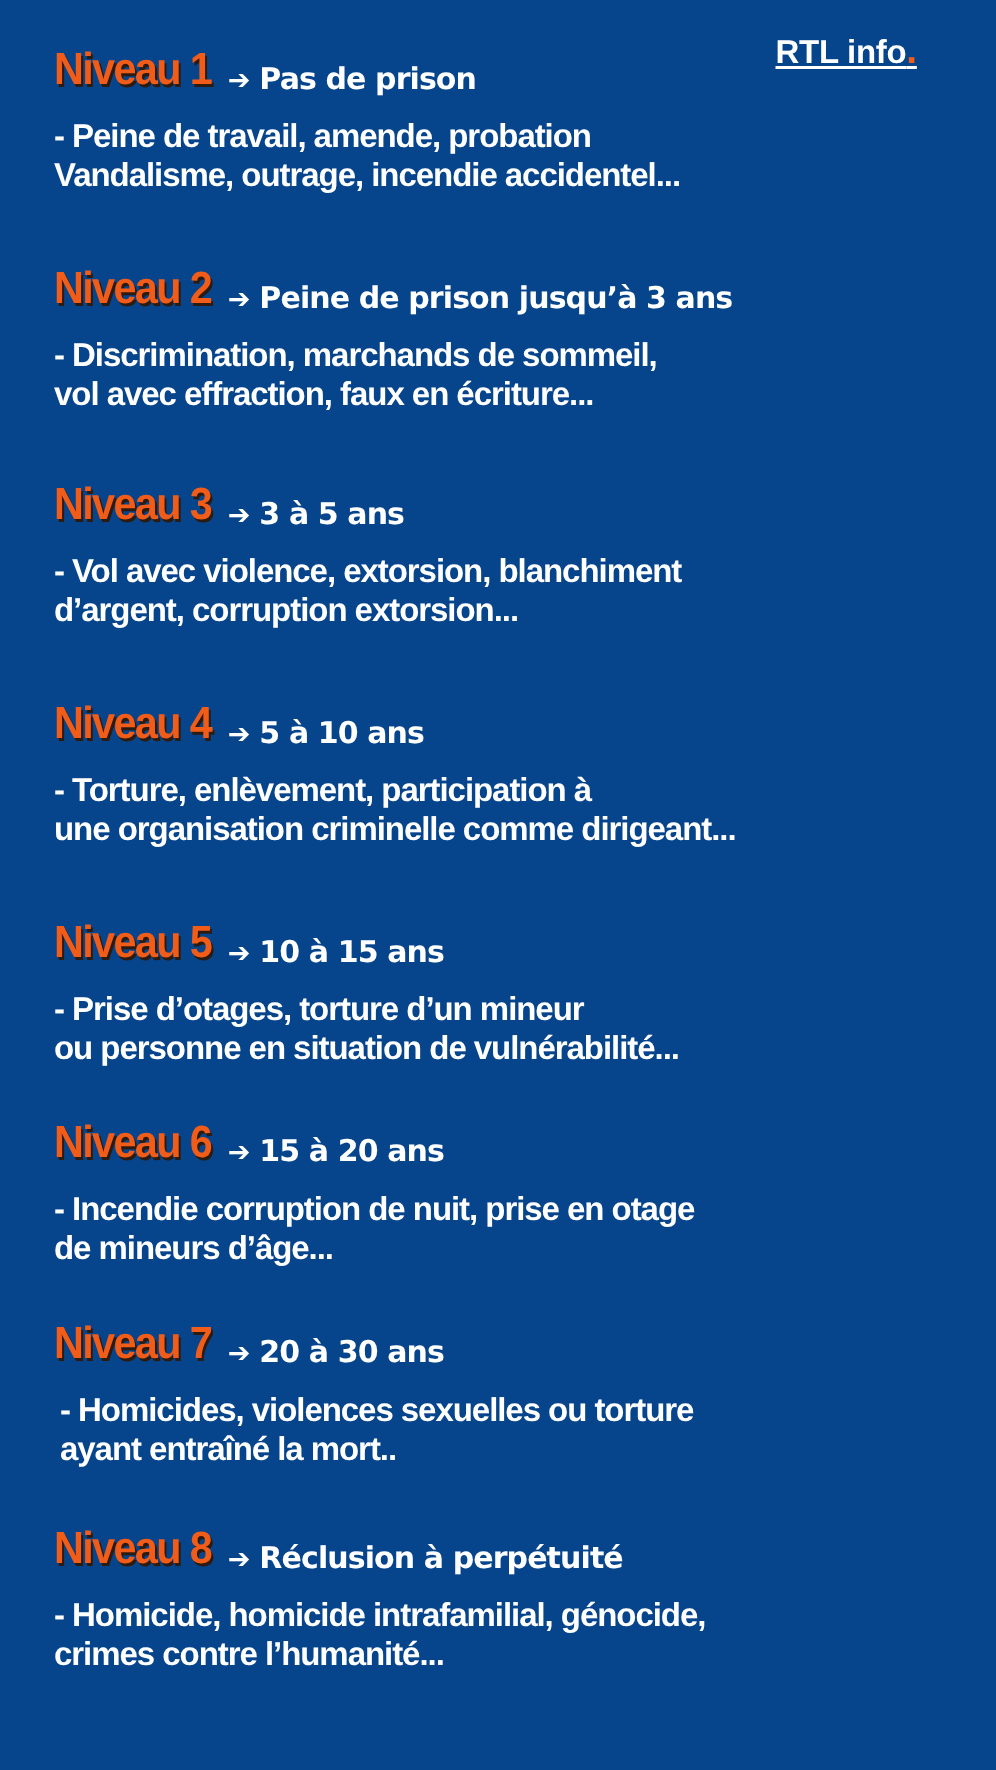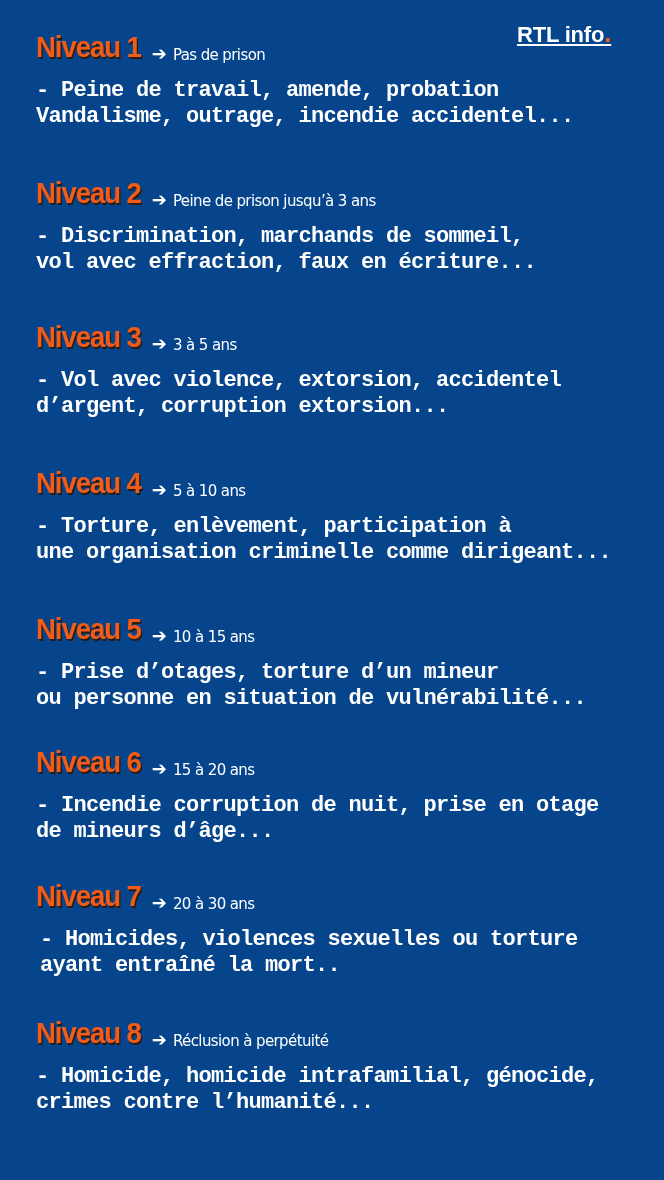--- a/index.html
+++ b/index.html
@@ -25,25 +25,25 @@
     font-family: "Liberation Sans", sans-serif;
     font-weight: bold; font-size: 30px; color: #f25c19;
     letter-spacing: -1.2px;
     text-shadow: 1.5px 2px 0 #2b1b10;
     transform: scaleX(0.92); transform-origin: left;
     display: inline-block;
   }
   .arrow { font-size: 18px; font-weight: bold; margin: 0 6px 0 2px; }
   .range {
     font-family: "DejaVu Sans", sans-serif;
-    font-weight: normal; font-size: 15px; letter-spacing: -0.6px;
+    font-weight: bold; font-size: 20px; letter-spacing: -0.6px;
   }
   .desc {
     margin-top: 14px;
-    font-family: Liberation Mono, monospace;
+    font-family: Liberation Sans, sans-serif;
     font-weight: bold; font-size: 22px; line-height: 26px;
     letter-spacing: -0.7px;
     white-space: nowrap;
   }
 </style>
 </head>
 <body>
 
 <div class="logo"><span>RTL info</span><span class="dot">.</span></div>
 
@@ -71,21 +71,21 @@
     </div>
 </div>
 
 <div class="section" style="top:320px">
   <div class="heading">
       <span class="level">Niveau 3</span>
       <span class="arrow">➔</span>
       <span class="range">3 à 5 ans</span>
     </div>
   <div class="desc">
-      <div>- Vol avec violence, extorsion, accidentel</div>
+      <div>- Vol avec violence, extorsion, blanchiment</div>
       <div>d’argent, corruption extorsion...</div>
     </div>
 </div>
 
 <div class="section" style="top:466px">
   <div class="heading">
       <span class="level">Niveau 4</span>
       <span class="arrow">➔</span>
       <span class="range">5 à 10 ans</span>
     </div>

